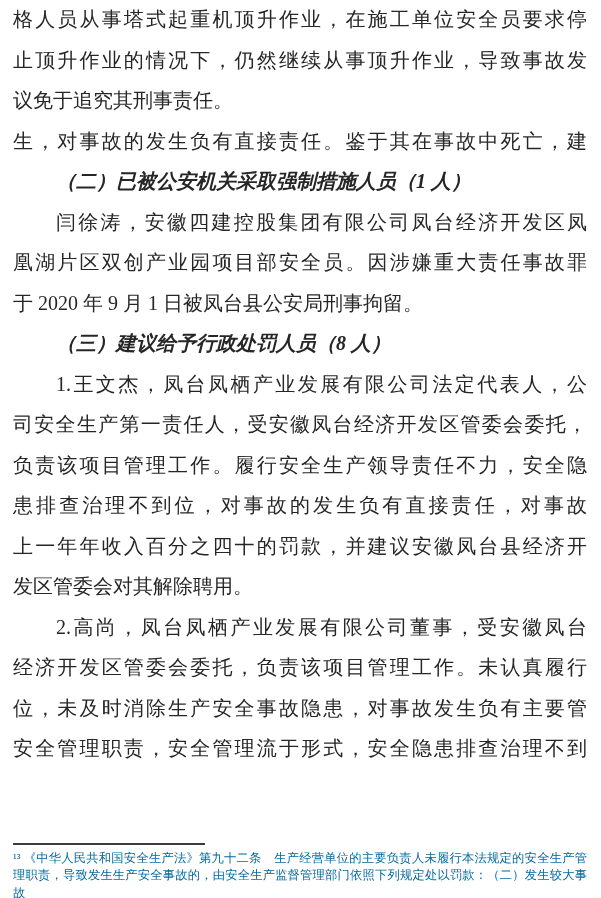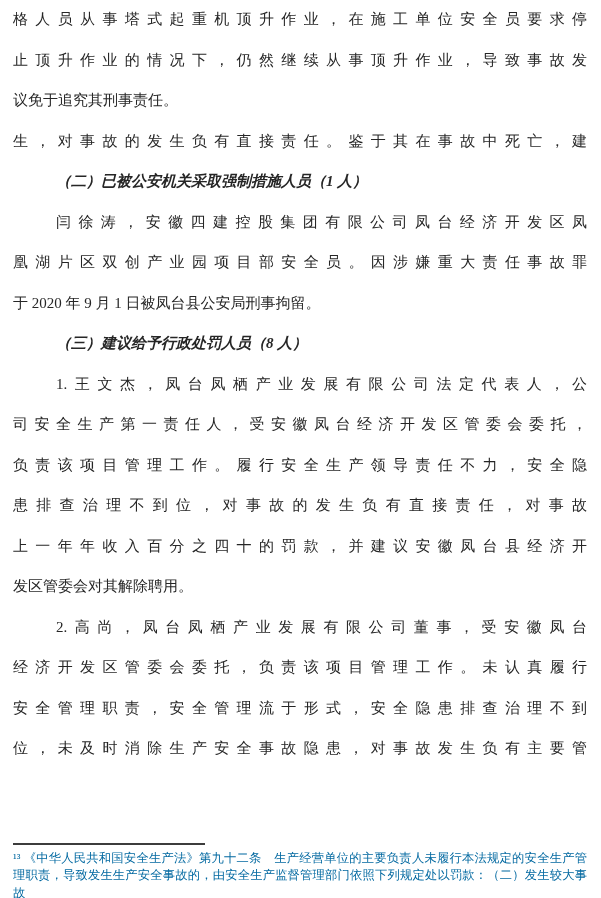--- a/index.html
+++ b/index.html
@@ -12,21 +12,21 @@
     font-family: "Liberation Serif", "DejaVu Serif", serif;
     color: #262626;
   }
   .body-text {
     position: absolute;
     left: 13px;
     top: -1px;
     width: 574px;
   }
   .line {
-    font-size: 15px;
+    font-size: 20px;
     line-height: 40.5px;
     text-align: justify;
     text-justify: inter-character;
     text-align-last: left;
     white-space: normal;
   }
   .line.just { text-align-last: justify; }
   .line.indent { padding-left: 43px; }
   .line.heading {
     font-weight: bold;
@@ -69,22 +69,22 @@
       <div class="line">于 2020 年 9 月 1 日被凤台县公安局刑事拘留。</div>
       <div class="line heading indent">（三）建议给予行政处罚人员（8 人）</div>
       <div class="line indent just">1.王文杰，凤台凤栖产业发展有限公司法定代表人，公</div>
       <div class="line just">司安全生产第一责任人，受安徽凤台经济开发区管委会委托，</div>
       <div class="line just">负责该项目管理工作。履行安全生产领导责任不力，安全隐</div>
       <div class="line just">患排查治理不到位，对事故的发生负有直接责任，对事故</div>
       <div class="line just">上一年年收入百分之四十的罚款，并建议安徽凤台县经济开</div>
       <div class="line">发区管委会对其解除聘用。</div>
       <div class="line indent just">2.高尚，凤台凤栖产业发展有限公司董事，受安徽凤台</div>
       <div class="line just">经济开发区管委会委托，负责该项目管理工作。未认真履行</div>
+      <div class="line just">位，未及时消除生产安全事故隐患，对事故发生负有主要管</div>
       <div class="line just">安全管理职责，安全管理流于形式，安全隐患排查治理不到</div>
-      <div class="line just">位，未及时消除生产安全事故隐患，对事故发生负有主要管</div>
     </div>
   <div class="footnote">
     <div class="footnote-rule"></div>
     <div class="footnote-lines">
         <div class="fline just">¹³ 《中华人民共和国安全生产法》第九十二条　生产经营单位的主要负责人未履行本法规定的安全生产管</div>
         <div class="fline just">理职责，导致发生生产安全事故的，由安全生产监督管理部门依照下列规定处以罚款：（二）发生较大事故</div>
       </div>
   </div>
 </div>
 

